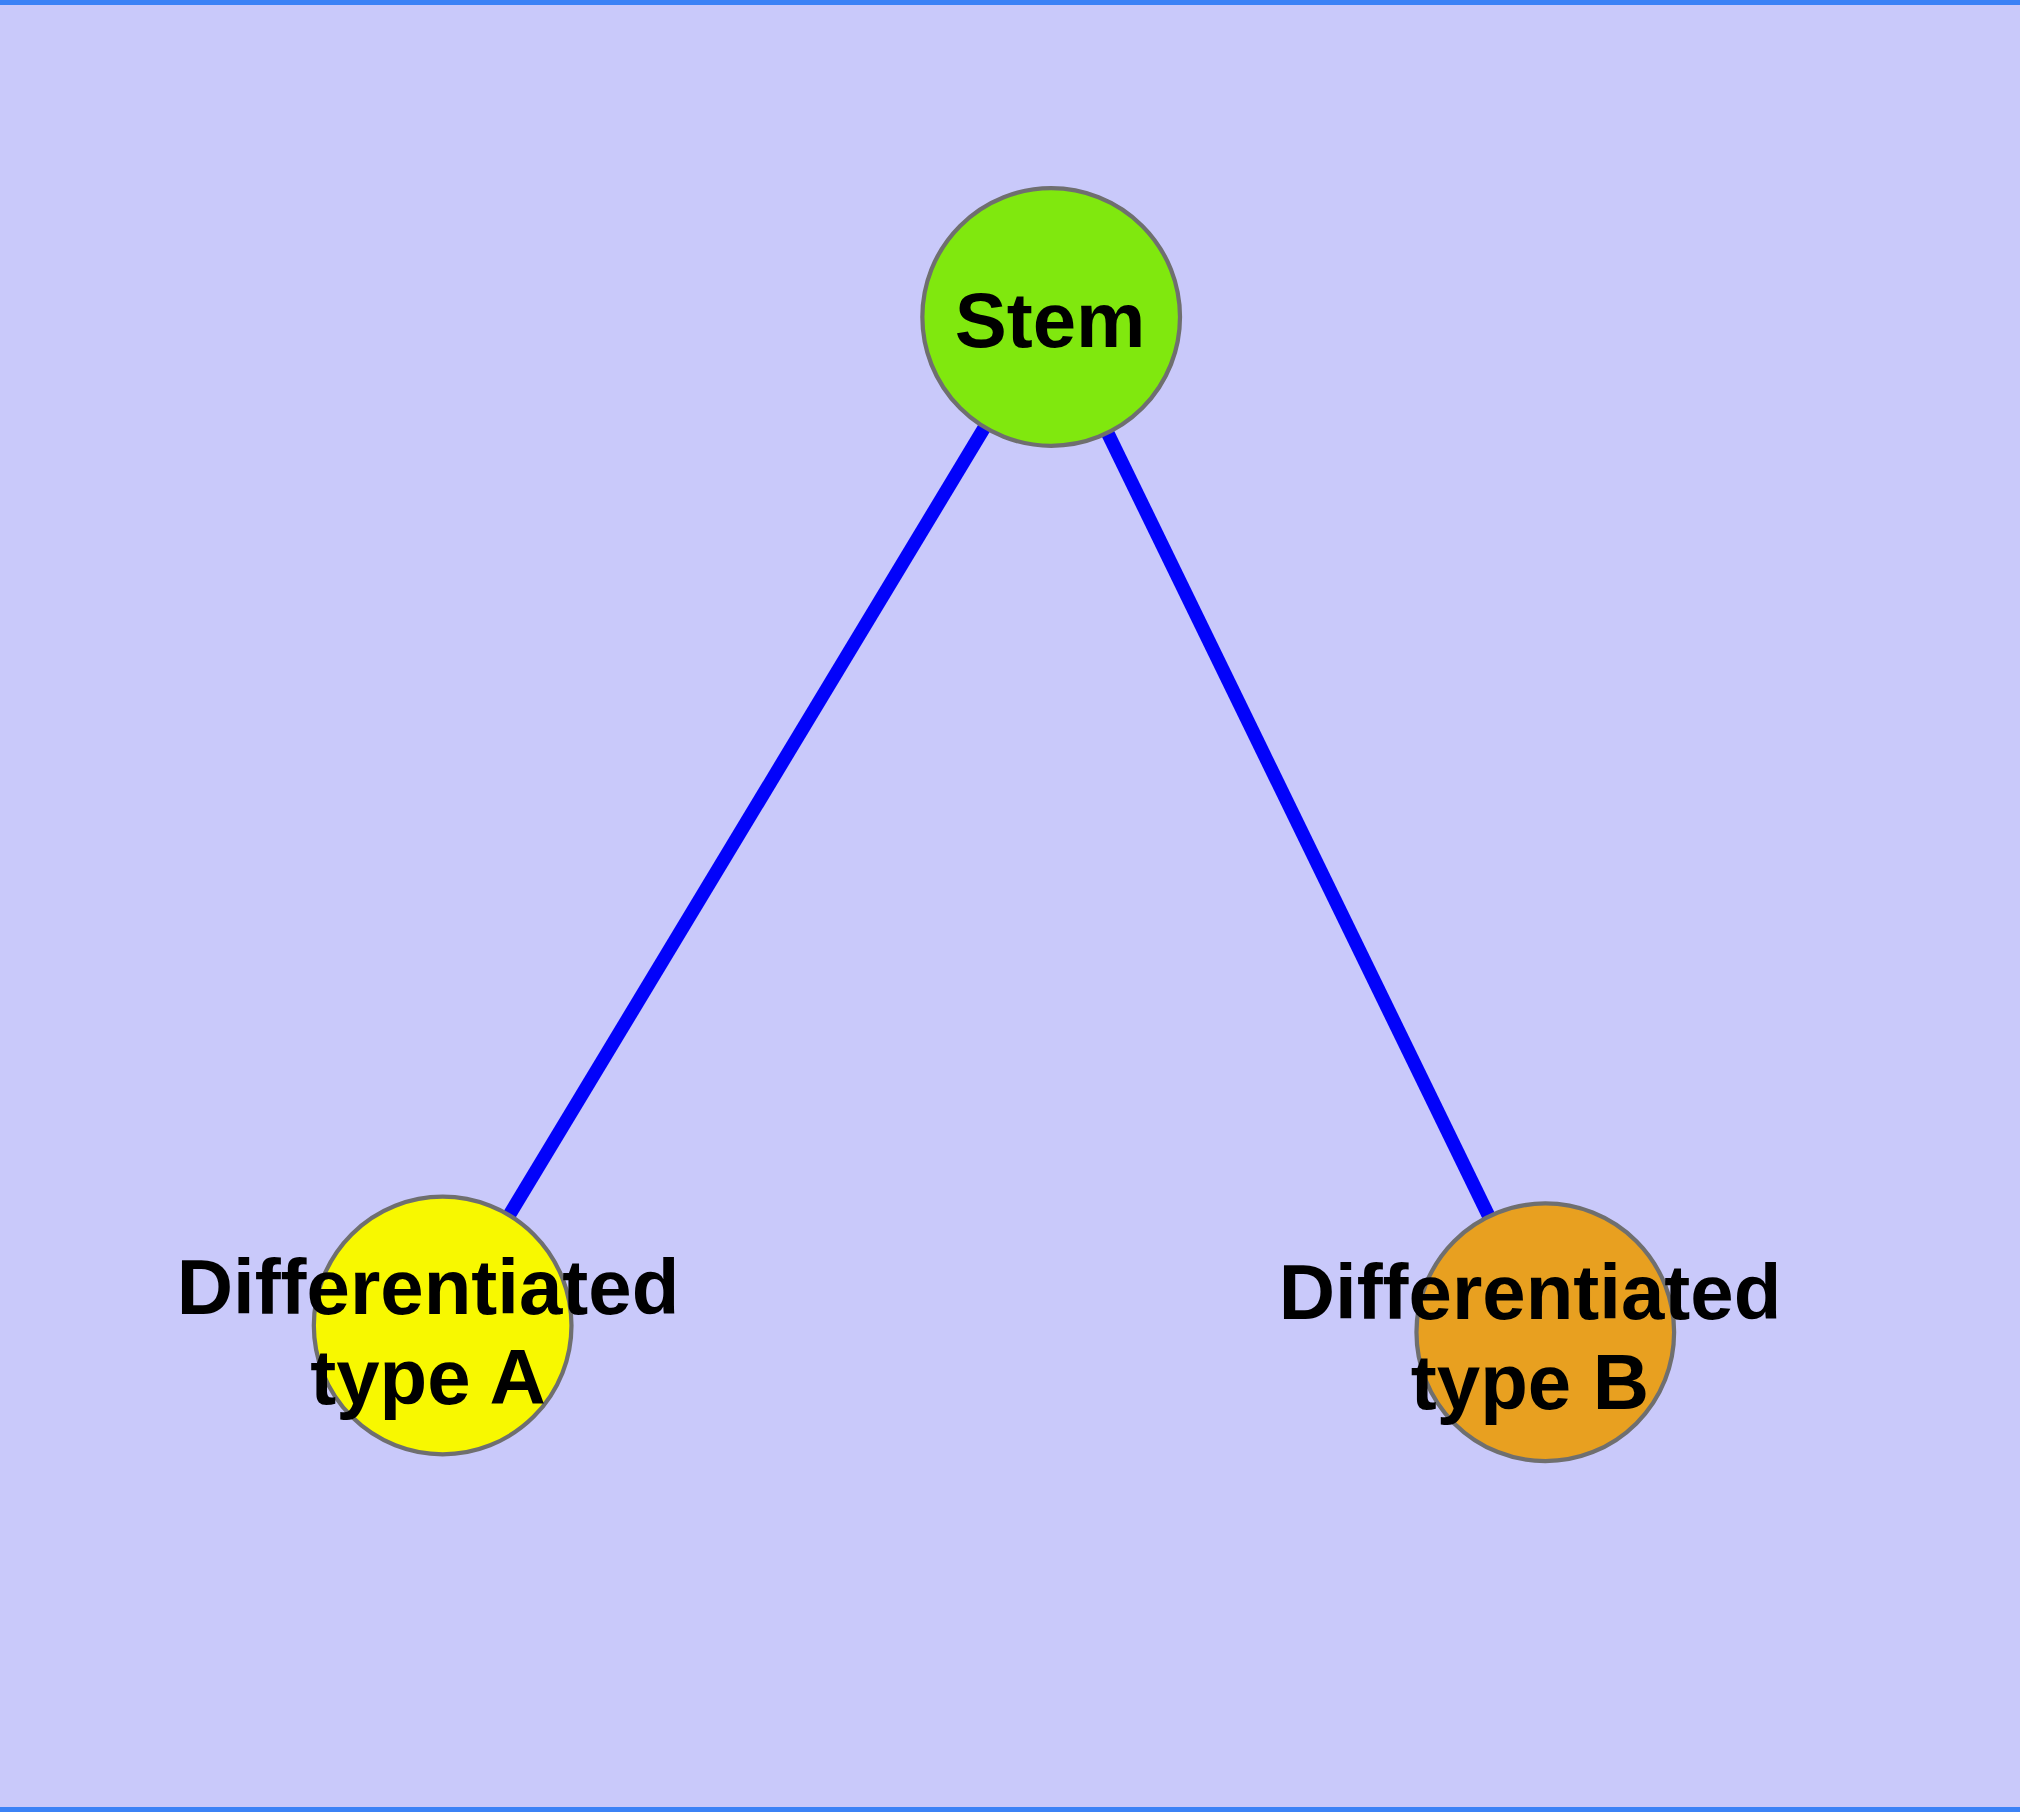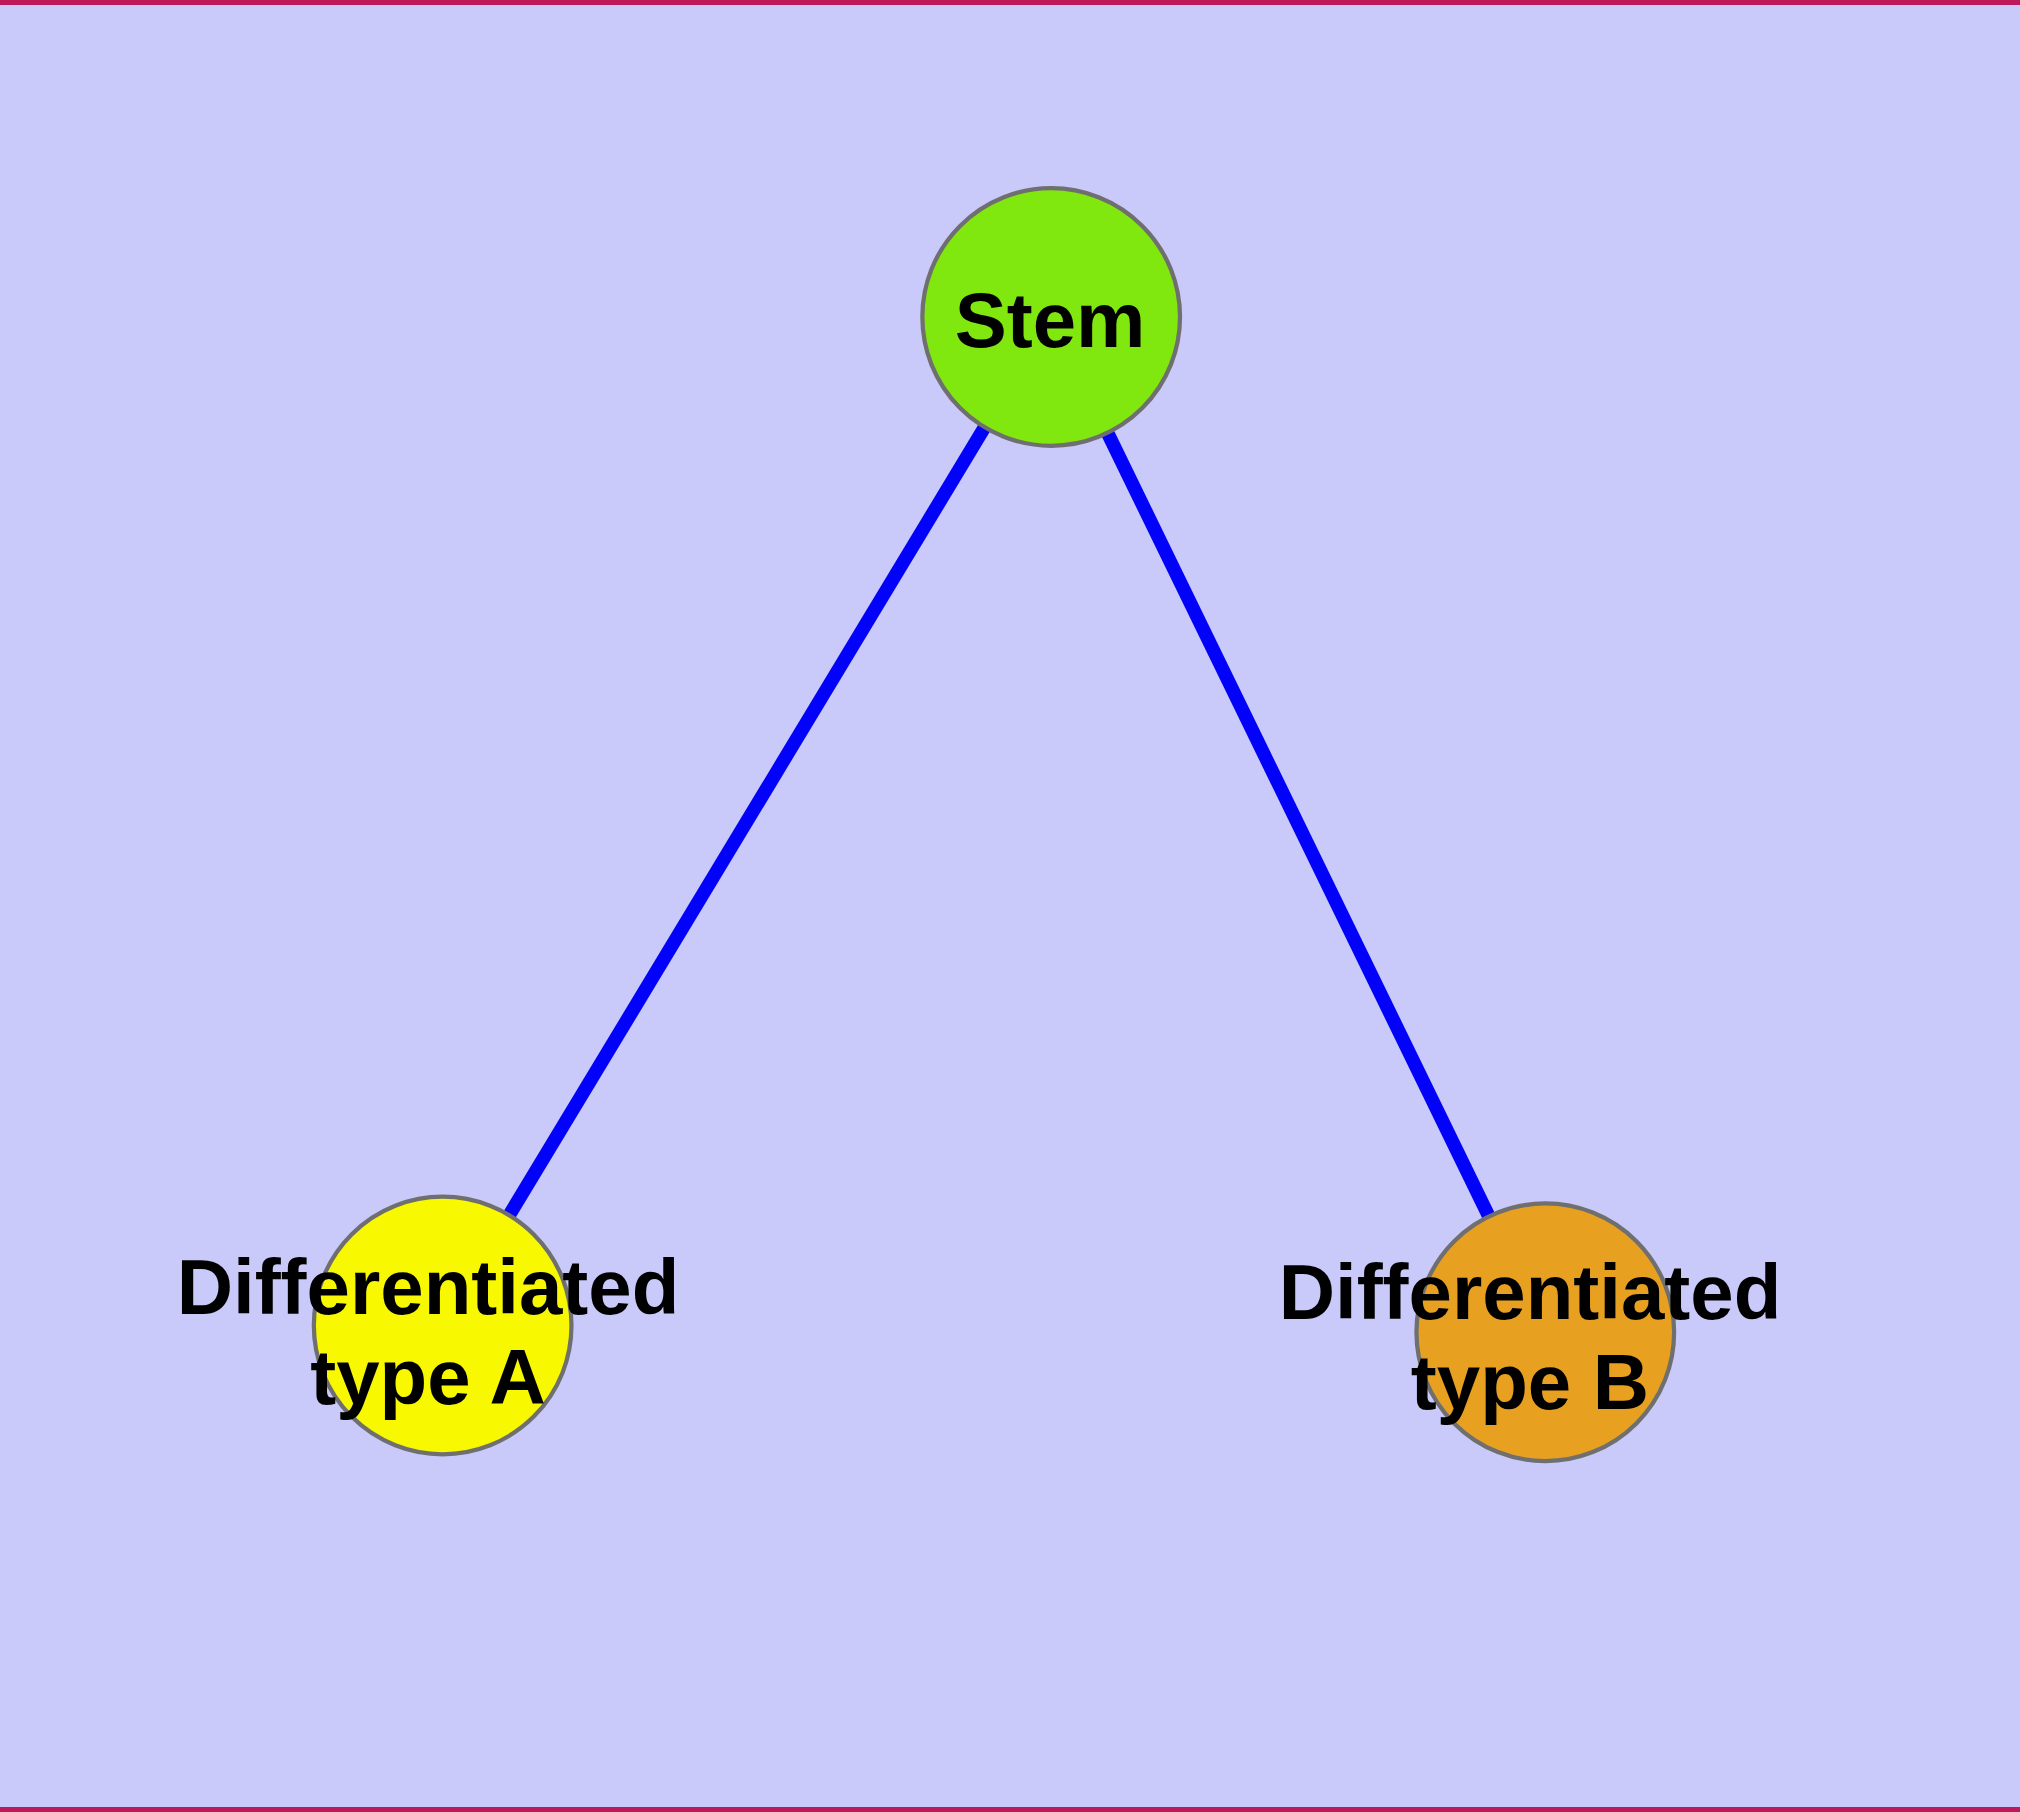--- a/index.html
+++ b/index.html
@@ -44,21 +44,21 @@
     font-weight: 700;
     font-size: 78px;
     line-height: 1.16;
     color: #000000;
     font-family: "Liberation Sans", sans-serif;
   }
 </style>
 </head>
 <body>
 
-<div id="page" style="background: #be185d;">
+<div id="page" style="background: #3b82f6;">
   <div id="canvas" style="background: rgb(201, 201, 250);"></div>
   <svg id="diagram-svg" xmlns="http://www.w3.org/2000/svg" viewBox="0 0 2384 2138">
       <line x1="1240" y1="374" x2="522" y2="1564" stroke="#0202FA" stroke-width="16"></line>
       <line x1="1240" y1="374" x2="1823" y2="1572" stroke="#0202FA" stroke-width="16"></line>
       <circle cx="1240" cy="374" r="152" fill="#80E80E" stroke="#6F6F6F" stroke-width="5"></circle>
       <circle cx="522" cy="1564" r="152" fill="#F8F800" stroke="#6F6F6F" stroke-width="5"></circle>
       <circle cx="1823" cy="1572" r="152" fill="#E8A020" stroke="#6F6F6F" stroke-width="5"></circle>
     </svg>
   <div id="labels">
       <div class="node-label" style="left: 1050px; top: 320px; color: rgb(0, 0, 0);">Stem</div>

